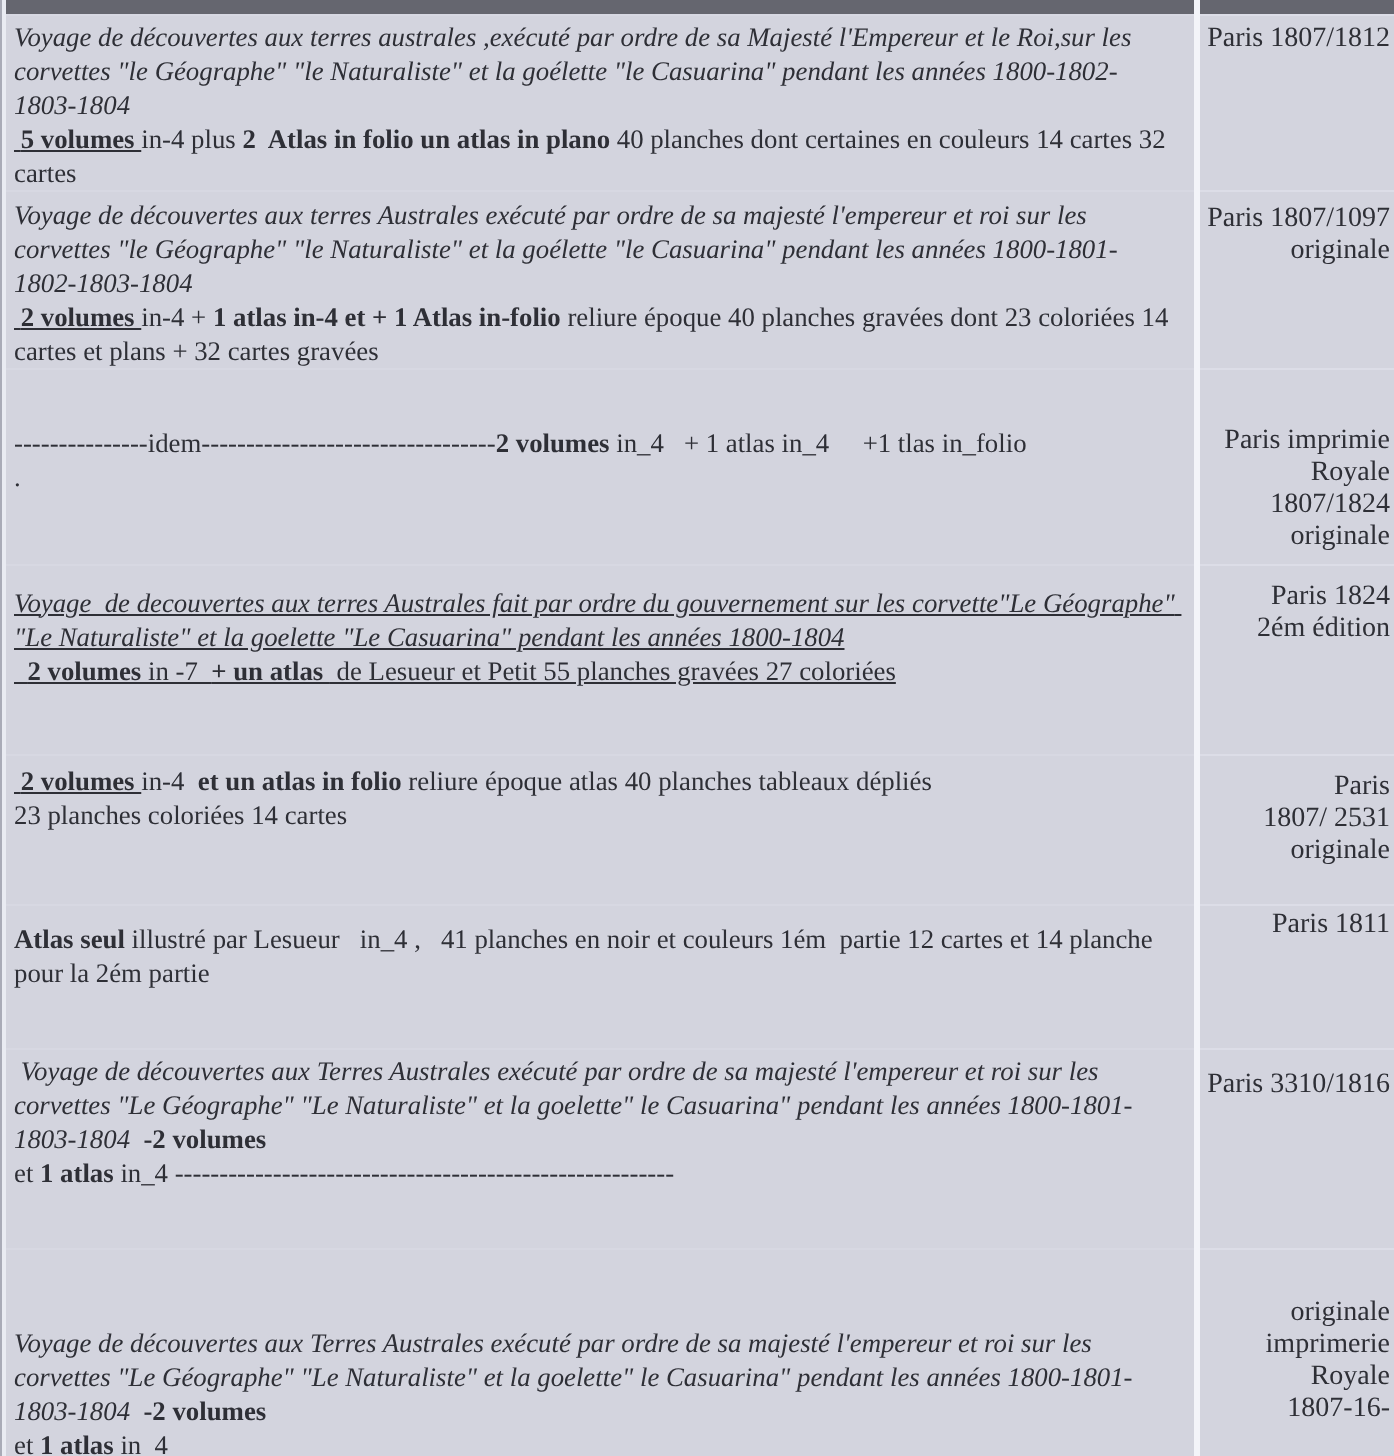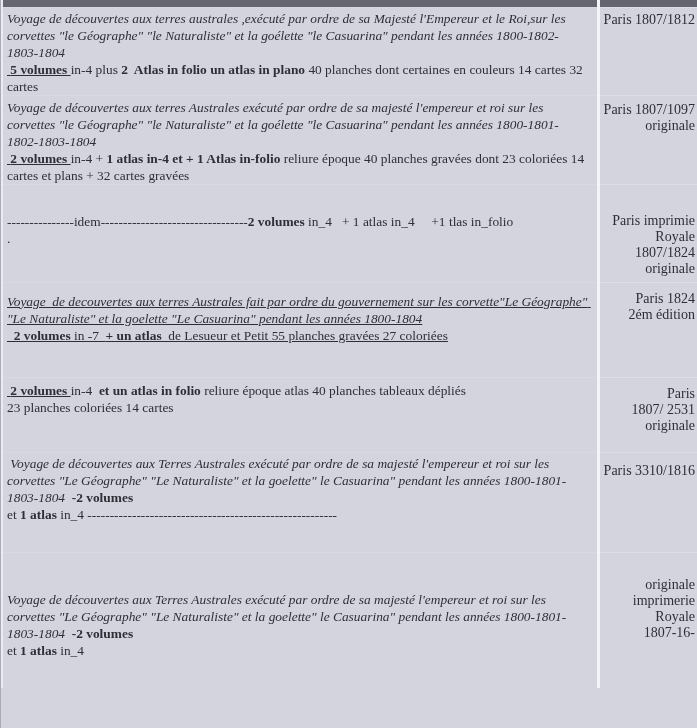--- a/index.html
+++ b/index.html
@@ -111,20 +111,28 @@
             <div class="ln"><span class="seg bu"> 2 volumes </span><span class="seg ">in-4  </span><span class="seg b">et un atlas in folio </span><span class="seg ">reliure époque atlas 40 planches tableaux dépliés</span></div>
             <div class="ln"><span class="seg ">23 planches coloriées 14 cartes</span></div>
           </td>
           <td class="pub" style="padding-top: 8px;">
             <div class="pubtext">Paris
 1807/ 2531
 originale</div>
           </td>
         </tr>
         <tr>
+          <td class="desc" style="height: 72px; padding-top: 8px;">
+            <div class="ln"><span class="seg b">Atlas seul </span><span class="seg ">illustré par Lesueur   in_4 ,   41 planches en noir et couleurs 1ém  partie 12 cartes et 14 planche pour la 2ém partie</span></div>
+          </td>
+          <td class="pub" style="padding-top: 2px;">
+            <div class="pubtext">Paris 1811</div>
+          </td>
+        </tr>
+        <tr>
           <td class="desc" style="height: 100px; padding-top: 2px;">
             <div class="ln"><span class="seg i"> Voyage de découvertes aux Terres Australes exécuté par ordre de sa majesté l'empereur et roi sur les corvettes "Le Géographe" "Le Naturaliste" et la goelette" le Casuarina" pendant les années 1800-1801-1803-1804</span><span class="seg b">  -2 volumes</span></div>
             <div class="ln"><span class="seg ">et </span><span class="seg b">1 atlas</span><span class="seg "> in_4 --------------------------------------------------------</span></div>
           </td>
           <td class="pub" style="padding-top: 10px;">
             <div class="pubtext">Paris 3310/1816</div>
           </td>
         </tr>
         <tr>
           <td class="desc" style="height: 136px; padding-top: 38px;">

